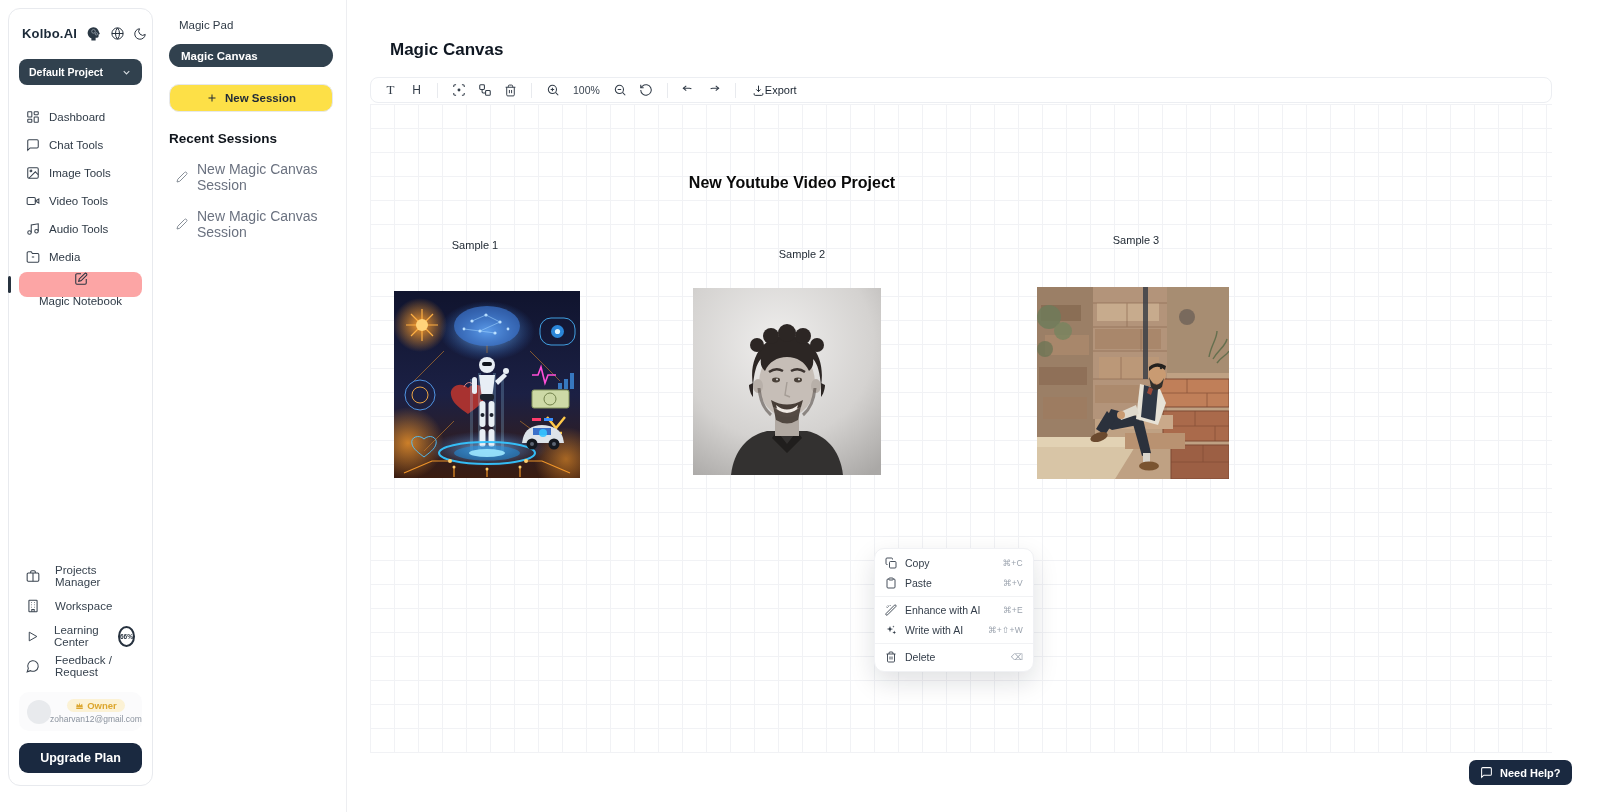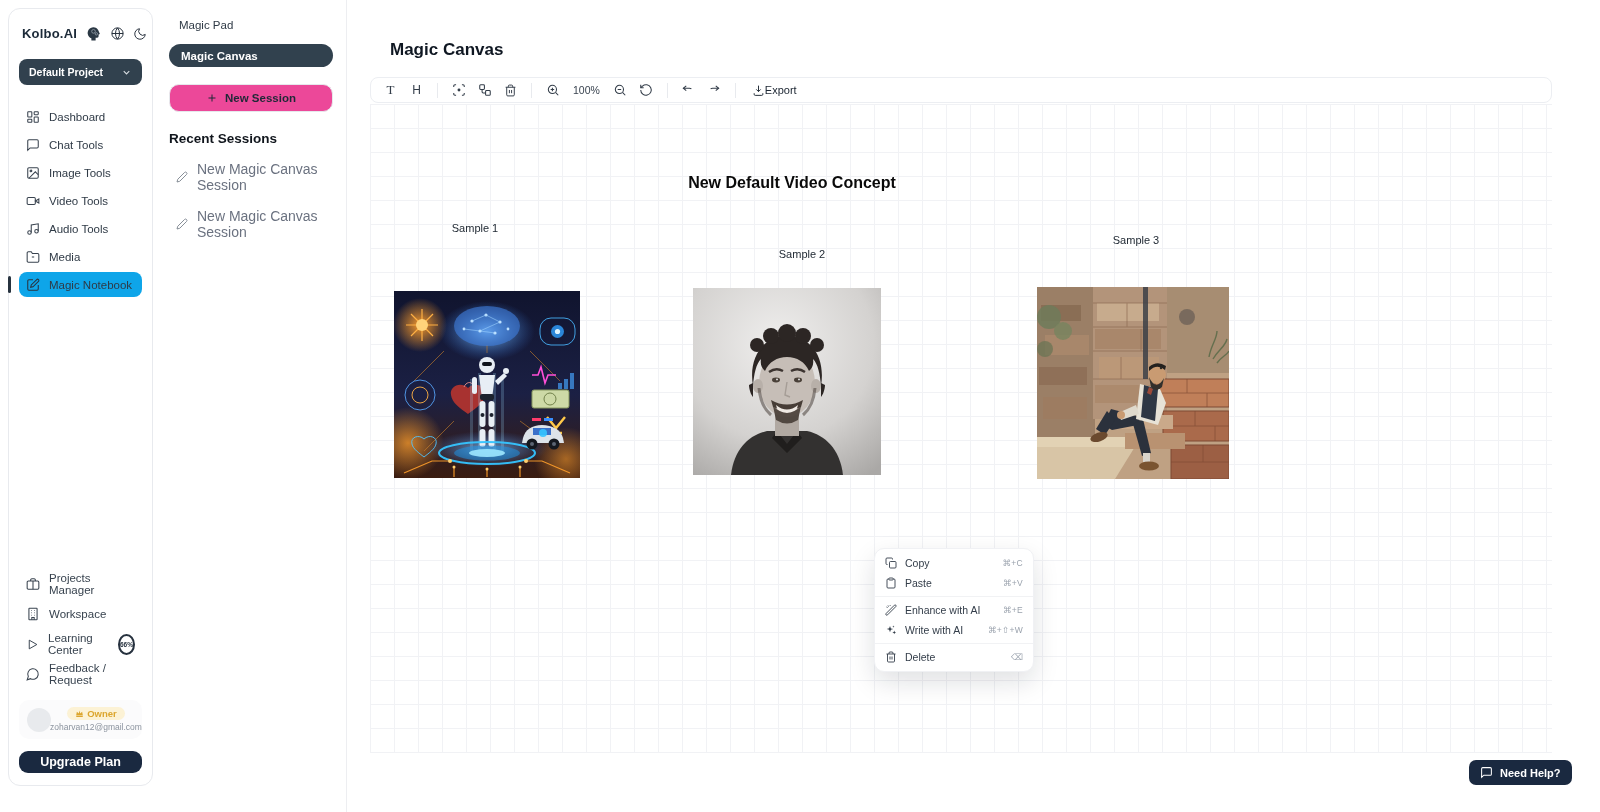--- a/index.html
+++ b/index.html
@@ -23,65 +23,65 @@
   .proj-btn {
     margin-top:17px; background:var(--slate,#31414e); color:#fff; font-size:10.5px; font-weight:bold;
     border-radius:8px; height:26px; display:flex; align-items:center; justify-content:space-between;
     padding:0 10px; cursor:pointer;
   }
   .nav { margin-top:19px; display:flex; flex-direction:column; gap:3px; }
   .nav-item {
     display:flex; align-items:center; gap:9px; height:25px; padding:0 7px;
     font-size:11.5px; color:#2f3a46; border-radius:8px; position:relative; cursor:pointer;text-align:center;
   }
-  .nav-item.selected { background:#0ea5e9; font-weight:500; }
+  .nav-item.selected { background:#fca5a5; font-weight:500;flex-direction:column; }
   .nav-item.selected::before {
     content:""; position:absolute; left:-11px; top:4px; bottom:4px; width:2.5px;
     background:#27333f; border-radius:2px;
   }
   .sb-footer { margin-top:auto; display:flex; flex-direction:column; gap:2px; }
   .foot-item {
-    display:flex; align-items:center; gap:9px; height:28px; padding:0 7px;
+    display:flex; align-items:center; gap:15px; height:28px; padding:0 7px;
     font-size:11.5px; color:#38434f; border-radius:8px; cursor:pointer;
   }
   .ring {
     width:21px; height:21px; border-radius:50%; border:2px solid #26313e;
     font-size:6.5px; font-weight:bold; color:#26313e;
     display:flex; align-items:center; justify-content:center; margin-left:1px;
   }
   .user-card {
     margin-top:10px; background:#fbfbfc; border-radius:10px; padding:7px 8px;
     display:flex; align-items:center; gap:7px; cursor:pointer;
   }
   .avatar { width:24px; height:24px; border-radius:50%; background:#e8eaed; flex:0 0 auto; }
   .user-col { display:flex; flex-direction:column; align-items:center; gap:2px; min-width:0; }
   .owner-pill {
     background:var(--owner-bg,#fcf2d5); color:var(--owner-gold,#dca62e);
     font-size:9.5px; font-weight:bold; border-radius:9px; padding:1px 8px;
     display:inline-flex; align-items:center; gap:3px;
   }
   .user-email { font-size:8.5px; color:#8b939e; white-space:nowrap; }
   .upgrade-btn {
-    margin-top:10px; height:22px; background:var(--navy,#1a2940); color:#fff;
+    margin-top:10px; height:30px; background:var(--navy,#1a2940); color:#fff;
     border-radius:9px; font-size:12.5px; font-weight:bold;
     display:flex; align-items:center; justify-content:center; cursor:pointer;
   }
 
   
   .panel2 {
     position:absolute; left:156px; top:0; width:191px; height:812px;
     background:#fff; border-right:1px solid #edeef1; padding:15px 13px;
   }
   .pad-item { font-size:11.5px; color:#2f3a46; padding:0 10px; height:20px; display:flex; align-items:center; cursor:pointer; }
   .canvas-pill {
     margin-top:9px; background:var(--slate,#31414e); color:#fff; border-radius:14px; height:23px;
     display:flex; align-items:center; padding:0 12px; font-size:11.5px; font-weight:bold; cursor:pointer;
   }
   .new-session {
-    margin-top:17px; height:28px; border:1px solid #e6e8ec; border-radius:10px; background:#ec4899;
+    margin-top:17px; height:28px; border:1px solid #e6e8ec; border-radius:10px; background:#fde047;
     display:flex; align-items:center; justify-content:center; gap:7px;
     font-size:11.5px; font-weight:600; color:#1f2937; cursor:pointer;
   }
   .recent-h { margin-top:19px; font-size:13.5px; font-weight:bold; color:#10151c; }
   .session-item { margin-top:15px; display:flex; gap:9px; align-items:center; font-size:14px; color:#6b7280; padding-left:7px; cursor:pointer; }
 
   
   .main-title { position:absolute; left:390px; top:40px; font-size:17px; font-weight:bold; color:#0f1722; }
   .toolbar {
     position:absolute; left:370px; top:77px; width:1182px; height:26px;
@@ -379,23 +379,23 @@
     <span class="tb-export">
       <svg width="13" height="13" viewBox="0 0 24 24" fill="none" stroke="#202a36" stroke-width="1.8">
           <path d="M12 3v11m-4-4 4 4 4-4"></path>
           <path d="M4 17v2a2 2 0 0 0 2 2h12a2 2 0 0 0 2-2v-2"></path>
         </svg>
       <span>Export</span>
     </span>
   </div>
 
   <div class="canvas-grid">
-    <div class="canvas-title">New Default Video Concept</div>
-
-    <div class="sample-label" style="left:105px; top:118px;">Sample 1</div>
+    <div class="canvas-title">New Youtube Video Project</div>
+
+    <div class="sample-label" style="left:105px; top:135px;">Sample 1</div>
     <div class="sample-label" style="left:407px; top:144px;margin-left:25px;">Sample 2</div>
     <div class="sample-label" style="left:766px; top:130px;">Sample 3</div>
 
     <div class="art" style="left:24px; top:187px; width:186px; height:187px;">
       <svg width="186" height="187" viewBox="0 0 186 187">
         <defs>
           <linearGradient id="a1bg" x1="0" y1="0" x2="0" y2="1">
             <stop offset="0" stop-color="#10142e"></stop>
               <stop offset=".55" stop-color="#1b2044"></stop>
               <stop offset="1" stop-color="#3a1c10"></stop>

